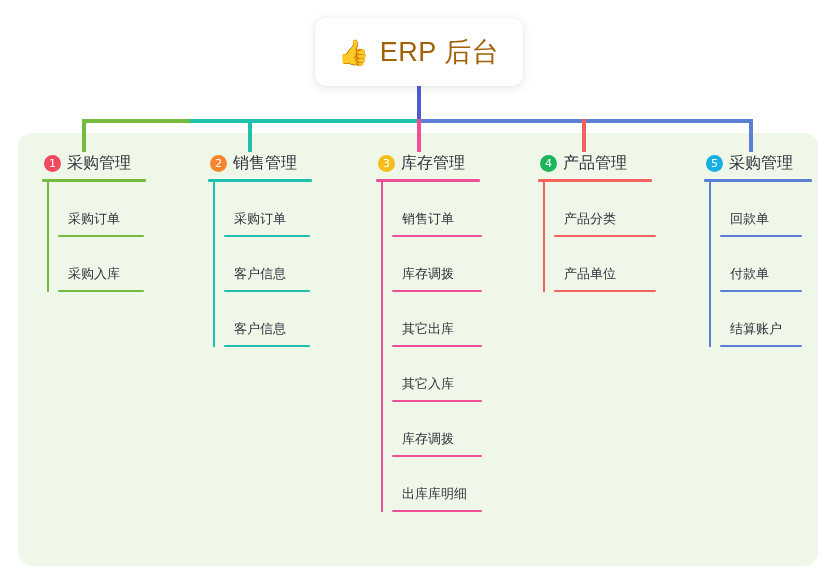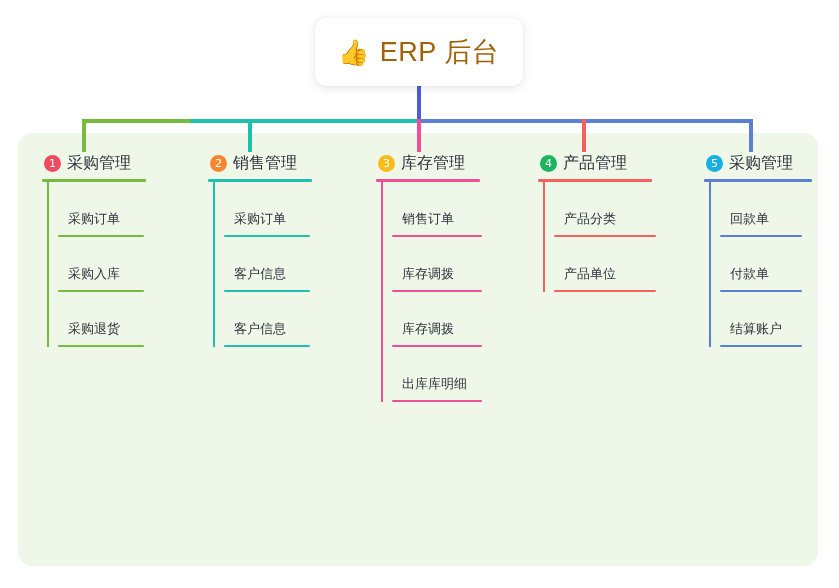--- a/index.html
+++ b/index.html
@@ -166,24 +166,20 @@
         <div class="col-body">
           <div class="col-spine" style="background: rgb(118, 187, 64);"></div>
           <div class="leaf">
             <span class="leaf-label">采购订单</span>
             <div class="leaf-rule" style="width: 86px; background: rgb(118, 187, 64);"></div>
           </div>
           <div class="leaf">
             <span class="leaf-label">采购入库</span>
             <div class="leaf-rule" style="width: 86px; background: rgb(118, 187, 64);"></div>
           </div>
-          <div class="leaf">
-            <span class="leaf-label">采购退货</span>
-            <div class="leaf-rule" style="width: 86px; background: rgb(118, 187, 64);"></div>
-          </div>
         </div>
       </div>
       <div class="column" style="left: 208px; top: 150px; width: 150px;">
         <div class="col-header">
           <span class="badge" style="background: rgb(245, 134, 46);">2</span>
           <span class="col-title">销售管理</span>
         </div>
         <div class="col-rule" style="width: 104px; background: rgb(31, 192, 174);"></div>
         <div class="col-body">
           <div class="col-spine" style="background: rgb(31, 192, 174);"></div>
@@ -208,20 +204,28 @@
         </div>
         <div class="col-rule" style="width: 104px; background: rgb(238, 79, 150);"></div>
         <div class="col-body">
           <div class="col-spine" style="background: rgb(238, 79, 150);"></div>
           <div class="leaf">
             <span class="leaf-label">销售订单</span>
             <div class="leaf-rule" style="width: 90px; background: rgb(238, 79, 150);"></div>
           </div>
           <div class="leaf">
             <span class="leaf-label">库存调拨</span>
+            <div class="leaf-rule" style="width: 90px; background: rgb(238, 79, 150);"></div>
+          </div>
+          <div class="leaf">
+            <span class="leaf-label">其它出库</span>
+            <div class="leaf-rule" style="width: 90px; background: rgb(238, 79, 150);"></div>
+          </div>
+          <div class="leaf">
+            <span class="leaf-label">其它入库</span>
             <div class="leaf-rule" style="width: 90px; background: rgb(238, 79, 150);"></div>
           </div>
           <div class="leaf">
             <span class="leaf-label">库存调拨</span>
             <div class="leaf-rule" style="width: 90px; background: rgb(238, 79, 150);"></div>
           </div>
           <div class="leaf">
             <span class="leaf-label">出库库明细</span>
             <div class="leaf-rule" style="width: 90px; background: rgb(238, 79, 150);"></div>
           </div>

